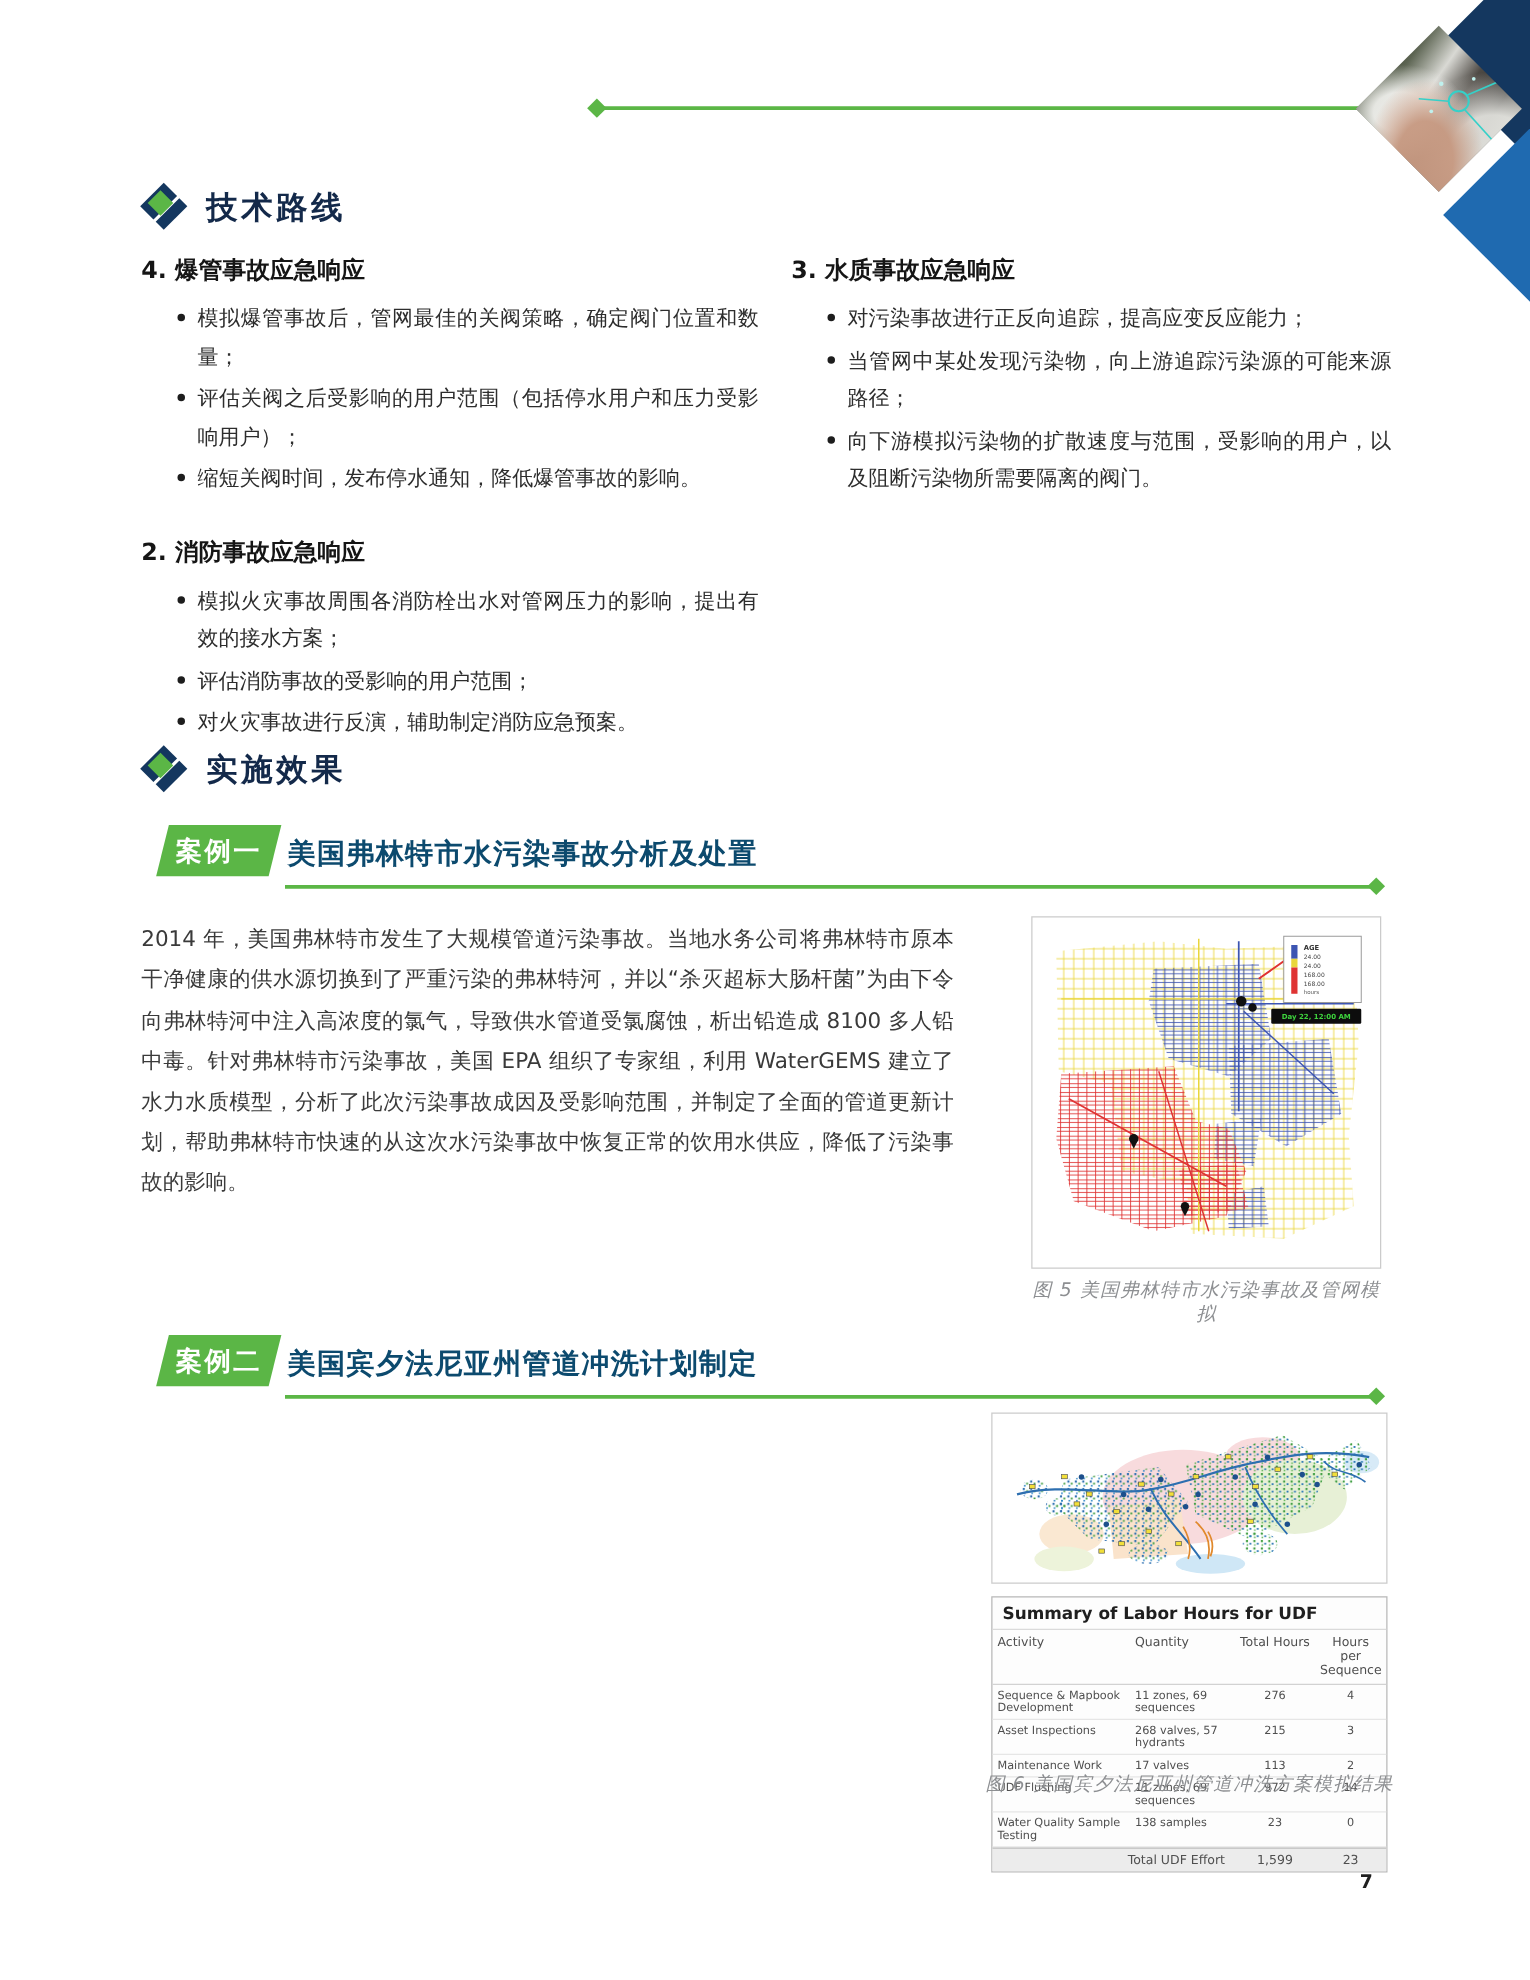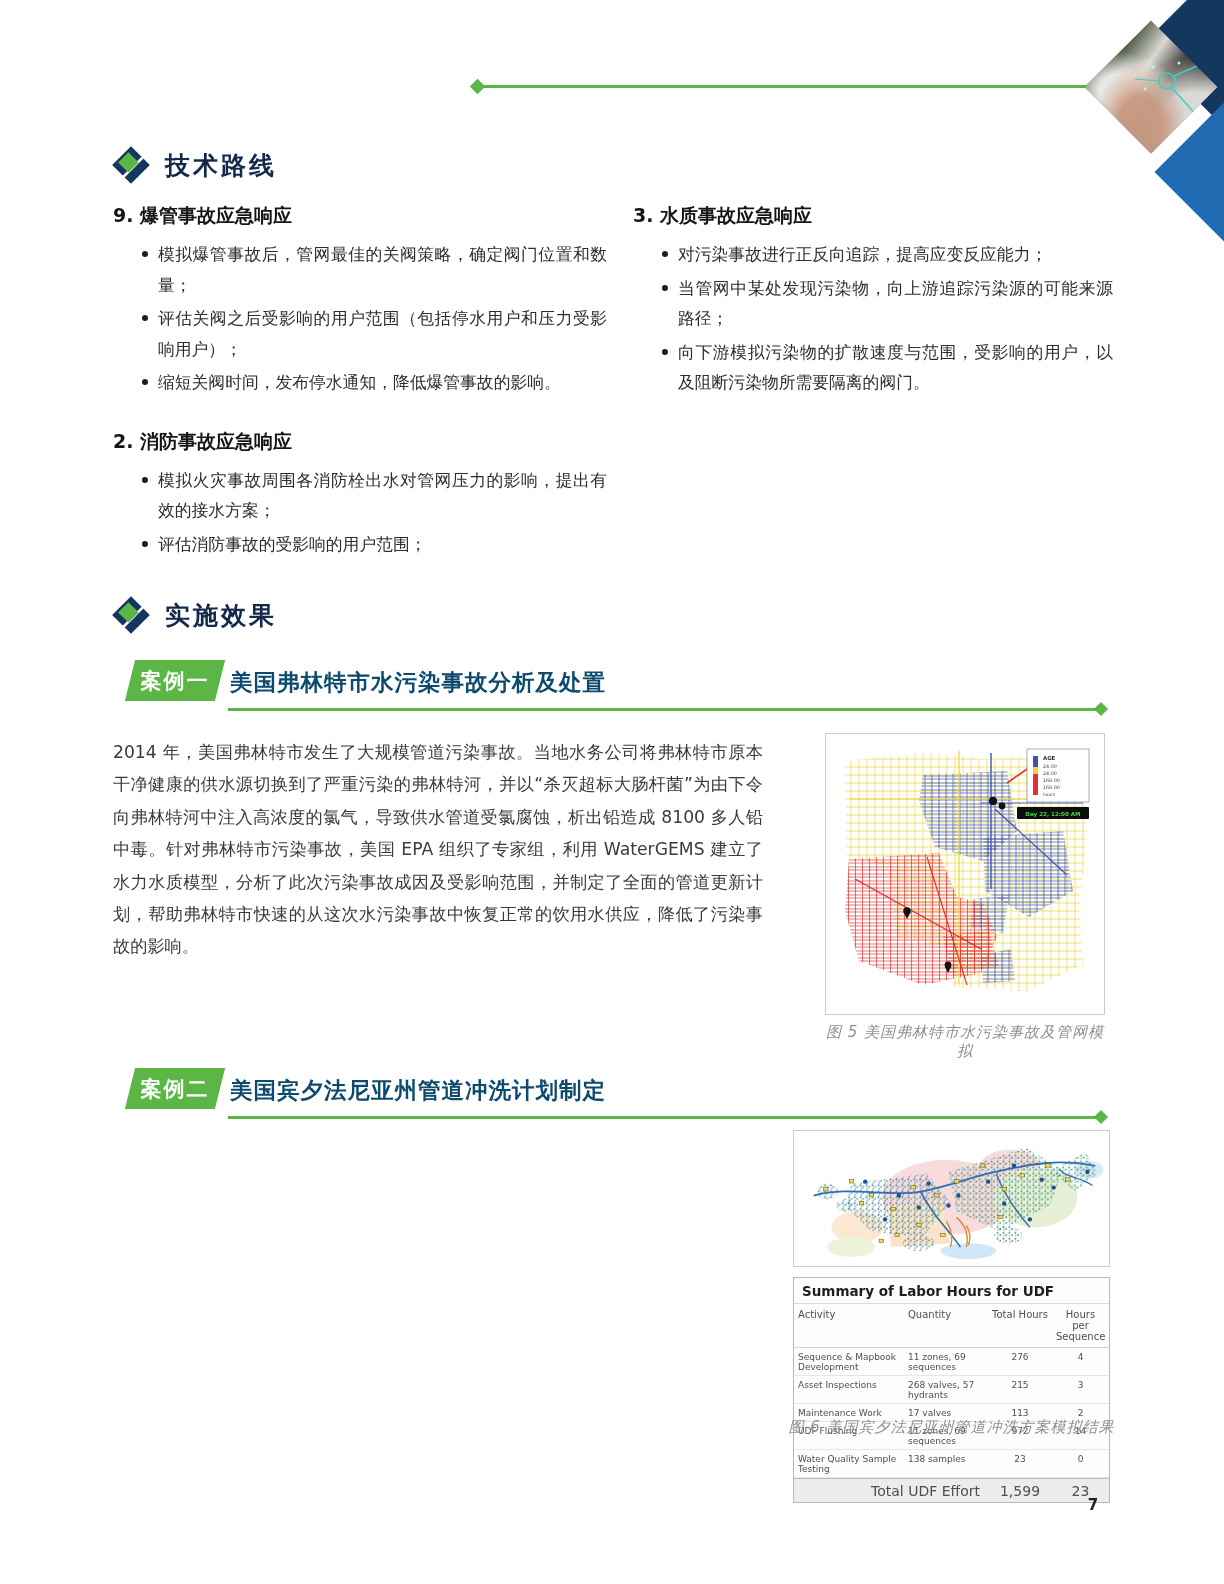--- a/index.html
+++ b/index.html
@@ -55,21 +55,21 @@
   
   .udf{position:absolute;left:793px;top:1277px;width:317px;background:#fdfdfd;border:1px solid #b8b8b8;box-sizing:border-box;}
   .udf-title{font-size:13.5px;font-weight:bold;color:#1f1f1f;padding:5px 8px 4px;border-bottom:1px solid #dadada;}
   .tr{display:grid;grid-template-columns:110px 84px 64px 57px;}
   .th{font-size:10px;color:#4f4f4f;padding:5px 4px;}
   .td{font-size:9px;color:#4f4f4f;padding:3.5px 4px;}
   .thead{border-bottom:1px solid #d2d2d2;}
   .rows .tr{border-bottom:1px solid #e6e6e6;}
   .c{text-align:center;}
   .tr-total{display:grid;grid-template-columns:194px 64px 57px;background:#ececec;border-top:1px solid #bdbdbd;}
-  .tr-total .td{font-size:14px;}
+  .tr-total .td{font-size:10px;}
   .tr-total .lab{text-align:right;padding-right:8px;}
 
   .page-num{position:absolute;left:1080px;top:1496px;width:26px;text-align:center;font-size:15px;font-weight:bold;color:#1f1f1f;}
 </style>
 </head>
 <body>
 
 <div class="page">
 
   <div class="top-line">
@@ -95,34 +95,35 @@
     <svg class="icon-diamond" viewBox="0 0 40 40">
       <rect x="7.3" y="7.3" width="25.4" height="25.4" transform="rotate(45 20 20)" fill="#14375f"></rect>
       <line x1="9" y1="35" x2="35" y2="9" stroke="#ffffff" stroke-width="2.4"></line>
       <rect x="10.6" y="10.6" width="13.8" height="13.8" transform="rotate(45 17.5 17.5)" fill="#5BB646"></rect>
     </svg>
     <span class="ttl">技术路线</span>
   </div>
 
   <div class="col col-left">
     <div class="numsec">
-      <p class="numsec-title">9. 爆管事故应急响应</p>
+      <p class="numsec-title">4. 爆管事故应急响应</p>
       <ul class="bullets">
 
       <li>模拟爆管事故后，管网最佳的关阀策略，确定阀门位置和数量；</li>
           <li>评估关阀之后受影响的用户范围（包括停水用户和压力受影响用户）；</li>
           <li>缩短关阀时间，发布停水通知，降低爆管事故的影响。</li>
         </ul>
     </div>
     <div class="numsec">
       <p class="numsec-title">2. 消防事故应急响应</p>
       <ul class="bullets">
 
       <li>模拟火灾事故周围各消防栓出水对管网压力的影响，提出有效的接水方案；</li>
           <li>评估消防事故的受影响的用户范围；</li>
+          <li>对火灾事故进行反演，辅助制定消防应急预案。</li>
         </ul>
     </div>
   </div>
 
   <div class="col col-right">
     <div class="numsec">
       <p class="numsec-title">3. 水质事故应急响应</p>
       <ul class="bullets">
 
       <li>对污染事故进行正反向追踪，提高应变反应能力；</li>

